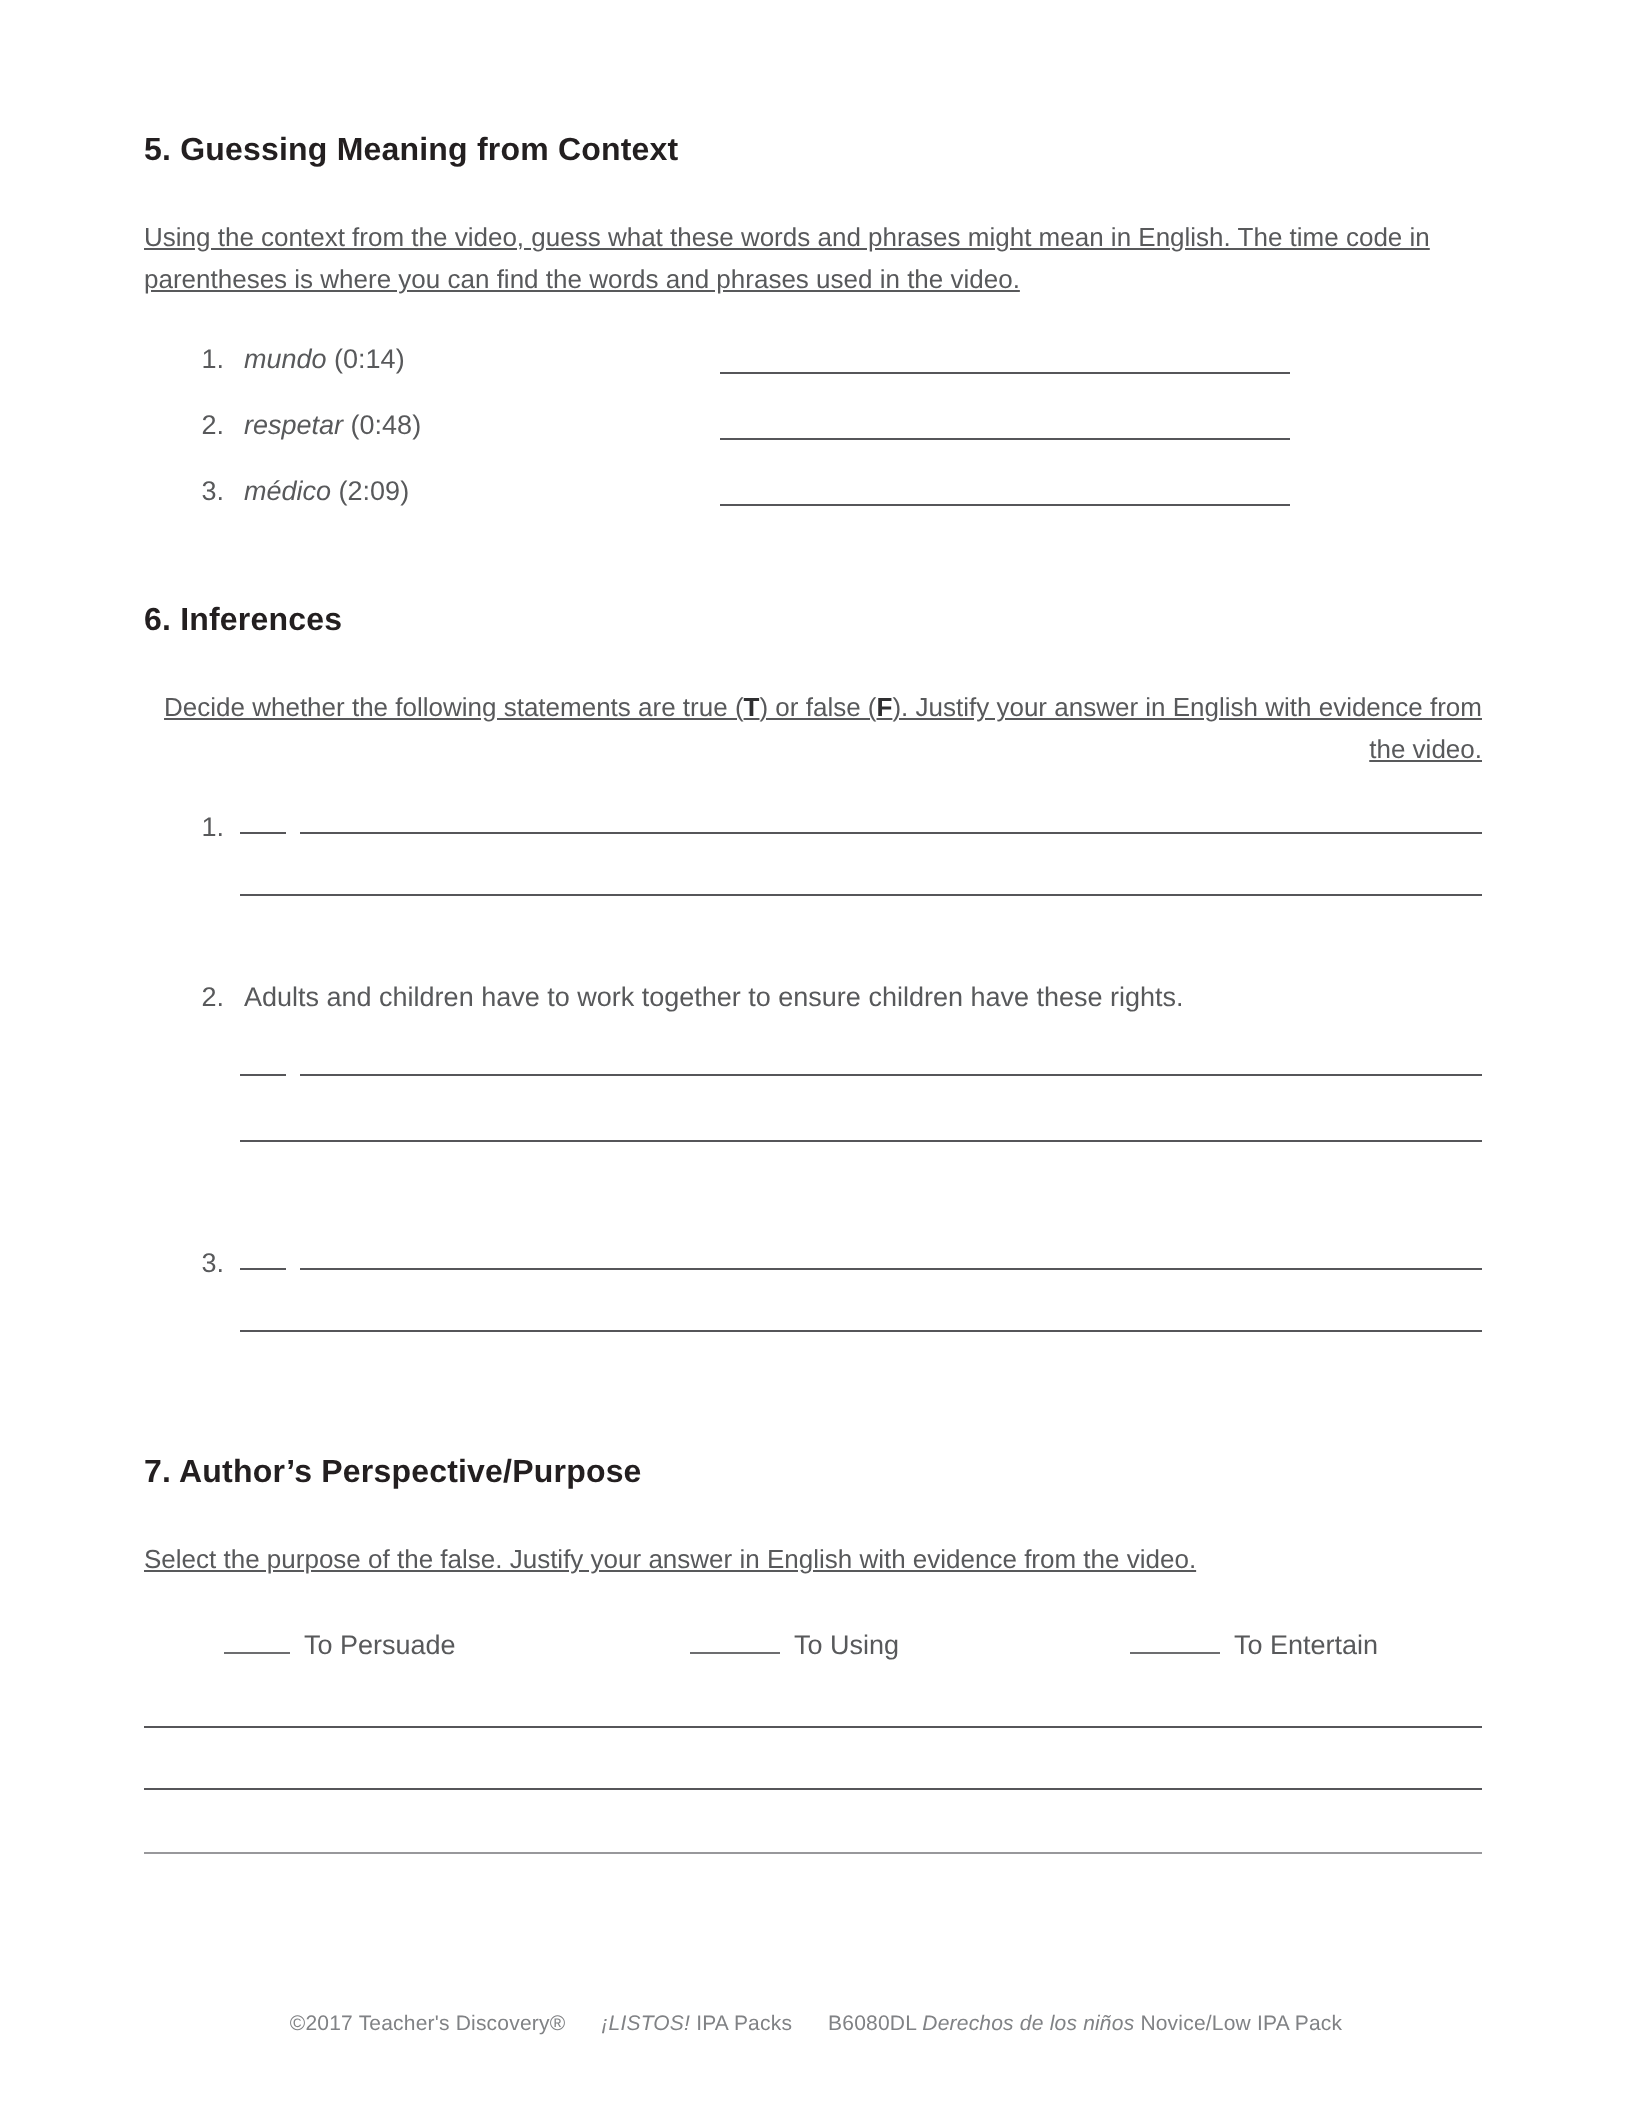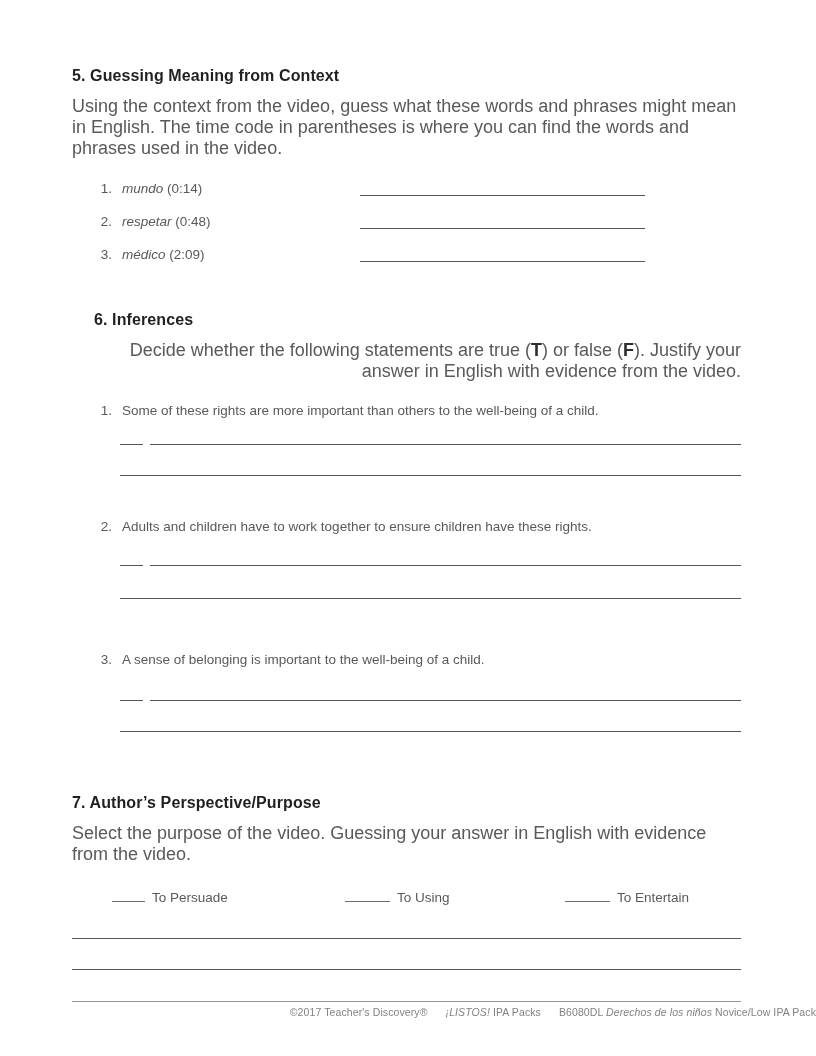--- a/index.html
+++ b/index.html
@@ -18,24 +18,25 @@
     padding: 66px 75px 0 72px;  
   }
   h2.sec-title {
     font-size: 16px;
     line-height: 20px;
     font-weight: 700;
     color: #231f20;
     letter-spacing: 0.1px;
   }
   p.intro {
-    margin-top: 10px;
-    font-size: 18px;
+    margin-top: 22px;
+    font-size: 13px;
     line-height: 21px;
     color: #58595b;
+    text-decoration: underline;
   }
   p.intro b { color: #2e2e30; font-weight: 700; }
 
   
   .vocab-list { margin-top: 22px; }
   .vocab-row {
     position: relative;
     height: 33px;
     font-size: 13.5px;
     line-height: 16px;
@@ -107,29 +108,29 @@
     height: 14px;
     border-bottom: 1.5px solid #565659;
   }
   .full-line.lighter { border-bottom-color: #98989b; }
 
   
   .footer {
     position: absolute;
     left: 0; right: 0;
     top: 1006px;
-    text-align: right;
+    text-align: center;
     font-size: 10.5px;
     color: #808285;
     letter-spacing: 0.1px;
   }
   .footer .gap { display: inline-block; width: 18px; }
   .footer .it { font-style: italic; }
 
-  .mt-s6head  { margin-top: 30px; margin-left: 22px; }
+  .mt-s6head  { margin-top: 30px; }
   .mt-s6intro { margin-top: 12px; text-align: right; }
   .mt-item1   { margin-top: 18px; }
   .mt-item2   { margin-top: 40px; }
   .mt-item3   { margin-top: 50px; }
   .mt-r1a { margin-top: 10px; }
   .mt-r1b { margin-top: 15px; }
   .mt-r1c { margin-top: 17px; }
   .mt-r2  { margin-top: 17px; }
   .mt-r2b { margin-top: 19px; }
   .mt-s7head { margin-top: 61px; }
@@ -161,50 +162,48 @@
       <span class="vocab-word"><span>médico</span> <span class="time">(2:09)</span></span>
       <span class="vocab-line"></span>
     </div>
   </div>
 
   <h2 class="sec-title mt-s6head">6. Inferences</h2>
   <p class="intro mt-s6intro"><span>Decide whether the following statements are true (</span><b>T</b><span>) or false (</span><b>F</b><span>). Justify your answer in English with evidence from the video.</span></p>
 
   <div class="inf-item-text mt-item1">
     <span class="inf-num">1.</span>
-    <span>Some of these rights are more important than others to the well-being of a child.</span>
   </div>
   <div class="ans-row1 mt-r1a">
     <span class="tf-blank"></span>
     <span class="just-line"></span>
   </div>
   <div class="ans-row2 mt-r2"></div>
 
   <div class="inf-item-text mt-item2">
     <span class="inf-num">2.</span>
     <span>Adults and children have to work together to ensure children have these rights.</span>
   </div>
   <div class="ans-row1 mt-r1b">
     <span class="tf-blank"></span>
     <span class="just-line"></span>
   </div>
   <div class="ans-row2 mt-r2b"></div>
 
   <div class="inf-item-text mt-item3">
     <span class="inf-num">3.</span>
-    <span>A sense of belonging is important to the well-being of a child.</span>
   </div>
   <div class="ans-row1 mt-r1c">
     <span class="tf-blank"></span>
     <span class="just-line"></span>
   </div>
   <div class="ans-row2 mt-r2"></div>
 
   <h2 class="sec-title mt-s7head">7. Author’s Perspective/Purpose</h2>
-  <p class="intro">Select the purpose of the video. Guessing your answer in English with evidence from the video.</p>
+  <p class="intro">Select the purpose of the false. Justify your answer in English with evidence from the video.</p>
 
   <div class="options-row">
     <span class="opt opt-1"><span class="opt-blank w1"></span><span>To Persuade</span></span>
     <span class="opt opt-2"><span class="opt-blank w2"></span><span>To Using</span></span>
     <span class="opt opt-3"><span class="opt-blank w2"></span><span>To Entertain</span></span>
   </div>
 
   <div class="full-line mt-fl1"></div>
   <div class="full-line mt-fl2"></div>
   <div class="full-line lighter mt-fl3"></div>

